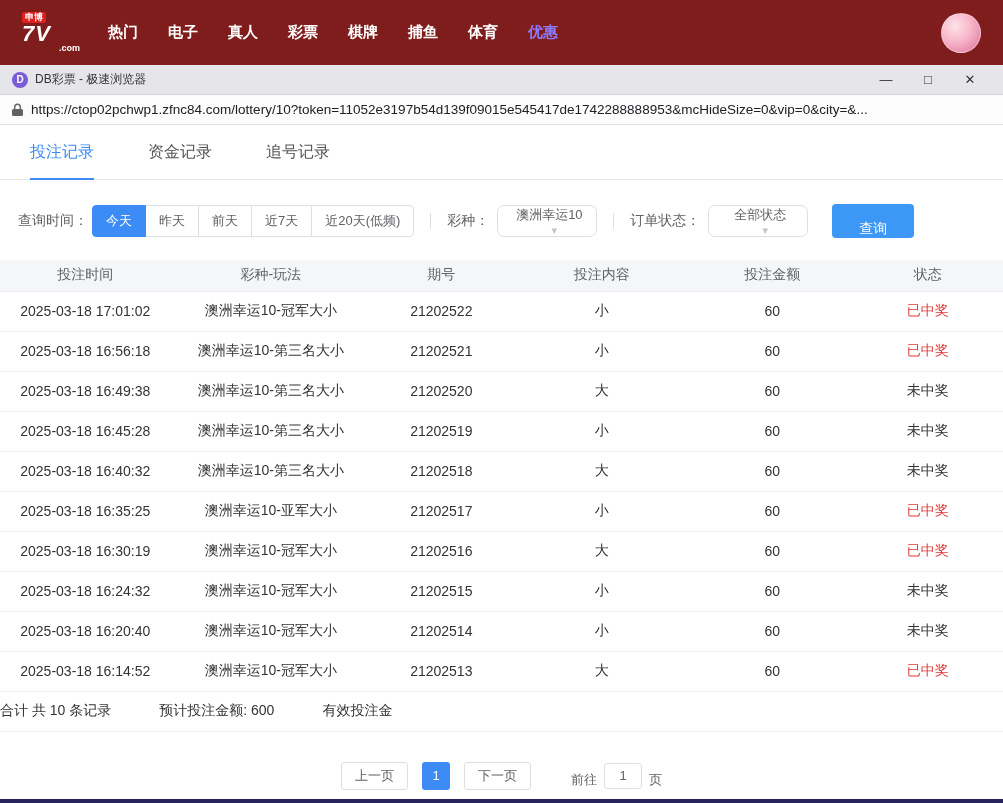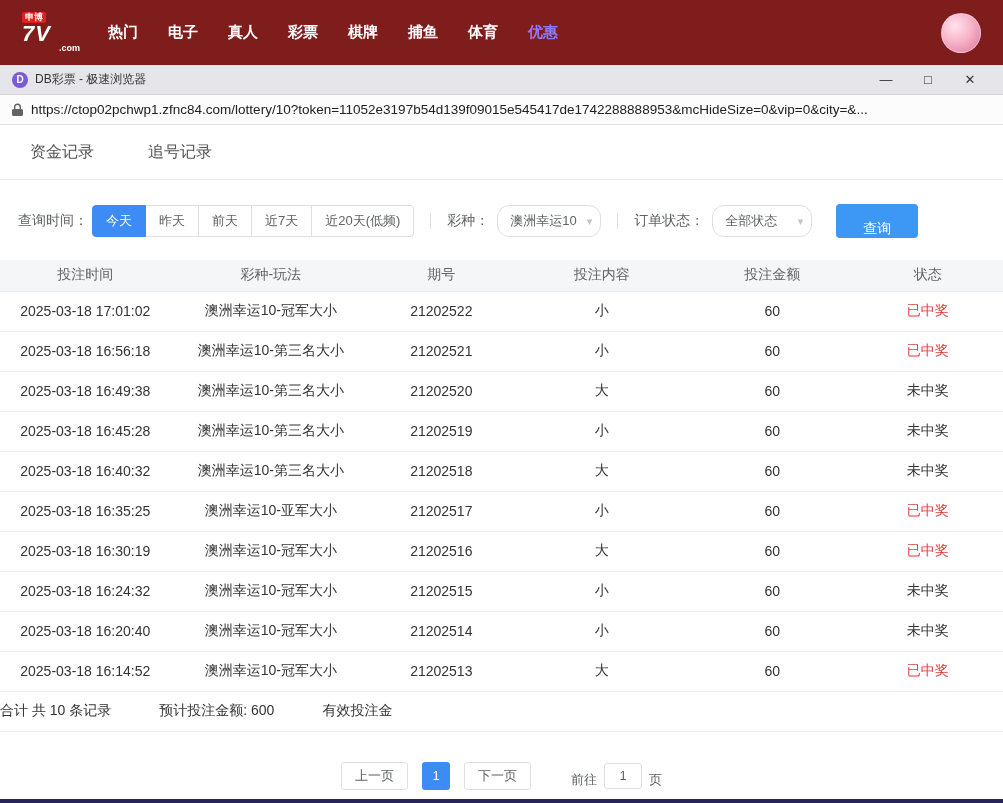--- a/index.html
+++ b/index.html
@@ -47,22 +47,22 @@
   .filter-label { font-size:14px; color:#606266; white-space:nowrap; }
   .btn-group { display:flex; margin-left:4px; }
   .tbtn { padding:0 13px; height:32px; border:1px solid #dcdfe6; background:#fff; color:#606266;
     font-size:13px; margin-left:-1px; cursor:pointer; white-space:nowrap;
     font-family:"Liberation Sans", sans-serif; }
   .tbtn:first-child { border-radius:4px 0 0 4px; margin-left:0; }
   .tbtn:last-child { border-radius:0 4px 4px 0; }
   .tbtn.active { background:#3d8cf5; border-color:#3d8cf5; color:#fff; position:relative; }
   .vdivider { width:1px; height:16px; background:#dcdfe6; margin:0 16px; }
   .select-box { display:flex; align-items:center; justify-content:space-between; border:1px solid #dcdfe6;
-    border-radius:12px; height:32px; padding:0 8px 0 12px; font-size:13px; color:#606266;
-    min-width:100px; margin-left:8px; cursor:pointer; background:#fff; }
+    border-radius:7px; height:32px; padding:0 8px 0 12px; font-size:13px; color:#606266;
+    min-width:100px; margin-left:8px; cursor:pointer; background:#fff;flex-direction:column; }
   .chevron { color:#c0c4cc; font-size:11px; margin-left:10px; }
   .search-btn { background:#3d97f4; color:#fff; border:none; border-radius:4px; height:34px;
     padding:16px 27px; font-size:14px; margin-left:24px; cursor:pointer;
     font-family:"Liberation Sans", sans-serif; }
 
   
   table { width:100%; border-collapse:collapse; font-size:14px; }
   thead th { background:#f5f6f8; color:#606266; font-weight:normal; height:31px; text-align:center;
     border-bottom:1px solid #ebeef5; }
   tbody td { height:40px; text-align:center; color:#333; border-bottom:1px solid #ebeef5; }
@@ -125,20 +125,21 @@
   <div class="url-bar">
     <span class="lock">
       <svg width="11" height="14" viewBox="0 0 11 14">
           <path d="M2 6V4a3.5 3.5 0 0 1 7 0v2h.5A1.5 1.5 0 0 1 11 7.5v4A1.5 1.5 0 0 1 9.5 13h-8A1.5 1.5 0 0 1 0 11.5v-4A1.5 1.5 0 0 1 1.5 6H2zm1.4 0h4.2V4a2.1 2.1 0 1 0-4.2 0v2z" fill="#5f6368"></path>
         </svg>
     </span>
     <span class="url-text">https://ctop02pchwp1.zfnc84.com/lottery/10?token=11052e3197b54d139f09015e545417de1742288888953&amp;mcHideSize=0&amp;vip=0&amp;city=&amp;...</span>
   </div>
 
   <div class="tabs">
+      <div class="tab active">投注记录</div>
       <div class="tab">资金记录</div>
       <div class="tab">追号记录</div>
     </div>
 
   <div class="filter-row">
     <span class="filter-label">查询时间：</span>
     <div class="btn-group">
         <button class="tbtn active">今天</button>
         <button class="tbtn">昨天</button>
         <button class="tbtn">前天</button>

